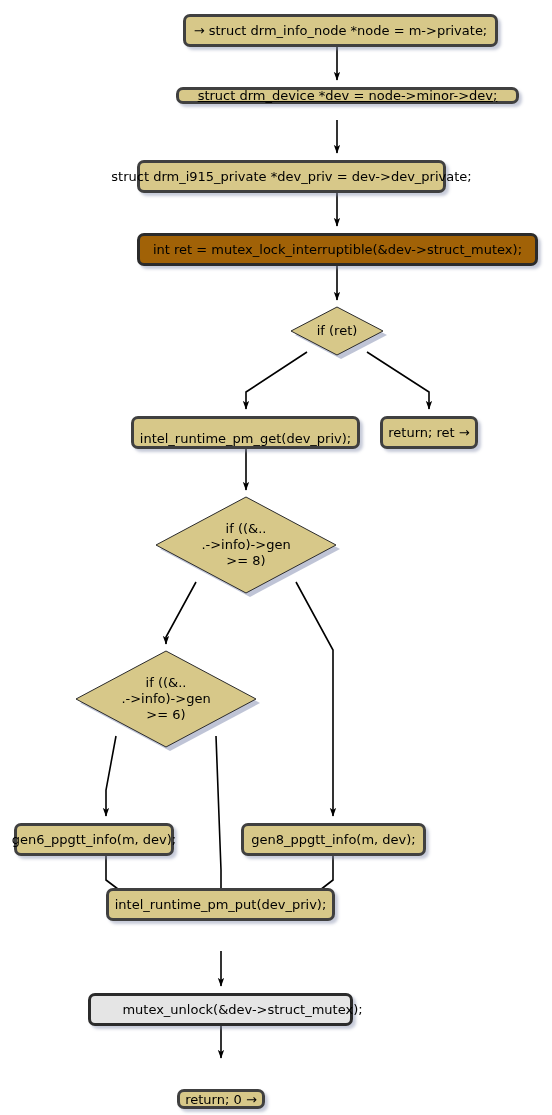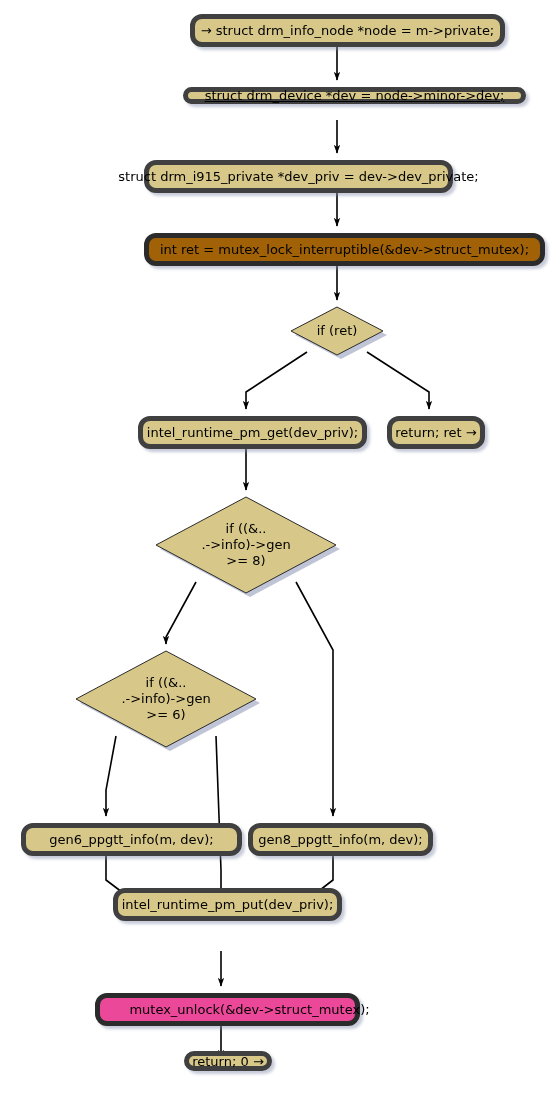--- a/index.html
+++ b/index.html
@@ -28,37 +28,36 @@
     width: 552px;
     height: 1115px;
     pointer-events: none;
   }
   .node {
     position: absolute;
     box-sizing: border-box;
     display: flex;
     align-items: center;
     justify-content: center;
-    border: 5px solid #404040;
-    border-radius: 12px;
+    border: 3px solid #404040;
+    border-radius: 7px;
     background: #d7c889;
     color: #000000;
     font-size: 13px;
     line-height: 15px;
     white-space: nowrap;
     box-shadow: 3px 3px 3px rgba(130,140,170,0.45);
     z-index: 3;
-    margin-left: 7px;
   }
   .node.red {
     background: #a16207;
     border-color: #2b2b2b;
   }
   .node.green {
-    background: #ec4899;
+    background: #e5e5e5;
     border-color: #2b2b2b;
     padding-left: 44px;
   }
   .diamond-wrap {
     position: absolute;
     z-index: 3;
   }
   .diamond-wrap svg {
     position: absolute;
     left: 0;
@@ -124,49 +123,49 @@
       <div class="node red" style="left: 137px; top: 233px; width: 401px; height: 33px;">
         <span>int ret = mutex_lock_interruptible(&amp;dev-&gt;struct_mutex);</span>
       </div>
       <div class="diamond-wrap" style="left: 291px; top: 307px; width: 92px; height: 48px;">
         <svg width="98" height="54" viewBox="0 0 98 54">
           <polygon points="50,4 96,28 50,52 4,28" fill="rgba(138,148,180,0.55)"></polygon>
           <polygon points="46,0 92,24 46,48 0,24" fill="#d7c889" stroke="#2b2b2b" stroke-width="1"></polygon>
         </svg>
         <div class="diamond-label"><div>if (ret)</div></div>
       </div>
-      <div class="node" style="left: 131px; top: 416px; width: 229px; height: 33px;">
+      <div class="node" style="left: 131px; top: 416px; width: 229px; height: 33px; align-items: flex-end;">
         <span>intel_runtime_pm_get(dev_priv);</span>
       </div>
       <div class="node" style="left: 380px; top: 416px; width: 98px; height: 33px;">
         <span>return; ret →</span>
       </div>
       <div class="diamond-wrap" style="left: 156px; top: 497px; width: 180px; height: 96px;">
         <svg width="186" height="102" viewBox="0 0 186 102">
           <polygon points="94,4 184,52 94,100 4,52" fill="rgba(138,148,180,0.55)"></polygon>
           <polygon points="90,0 180,48 90,96 0,48" fill="#d7c889" stroke="#2b2b2b" stroke-width="1"></polygon>
         </svg>
         <div class="diamond-label"><div>if ((&amp;..</div><div>.-&gt;info)-&gt;gen</div><div>&gt;= 8)</div></div>
       </div>
       <div class="diamond-wrap" style="left: 76px; top: 651px; width: 180px; height: 96px;">
         <svg width="186" height="102" viewBox="0 0 186 102">
           <polygon points="94,4 184,52 94,100 4,52" fill="rgba(138,148,180,0.55)"></polygon>
           <polygon points="90,0 180,48 90,96 0,48" fill="#d7c889" stroke="#2b2b2b" stroke-width="1"></polygon>
         </svg>
         <div class="diamond-label"><div>if ((&amp;..</div><div>.-&gt;info)-&gt;gen</div><div>&gt;= 6)</div></div>
       </div>
-      <div class="node" style="left: 14px; top: 823px; width: 221px; height: 33px;">
+      <div class="node" style="left: 14px; top: 823px; width: 160px; height: 33px;">
         <span>gen6_ppgtt_info(m, dev);</span>
       </div>
       <div class="node" style="left: 241px; top: 823px; width: 185px; height: 33px; justify-content: center;">
         <span>gen8_ppgtt_info(m, dev);</span>
       </div>
       <div class="node" style="left: 106px; top: 888px; width: 229px; height: 33px;">
         <span>intel_runtime_pm_put(dev_priv);</span>
       </div>
       <div class="node green" style="left: 88px; top: 993px; width: 265px; height: 33px;">
         <span>mutex_unlock(&amp;dev-&gt;struct_mutex);</span>
       </div>
-      <div class="node" style="left: 177px; top: 1051px; width: 88px; height: 20px; text-align: right;">
+      <div class="node" style="left: 177px; top: 1089px; width: 88px; height: 20px; text-align: right;">
         <span>return; 0 →</span>
       </div>
     </div>
 </div>
 
 </body></html>

